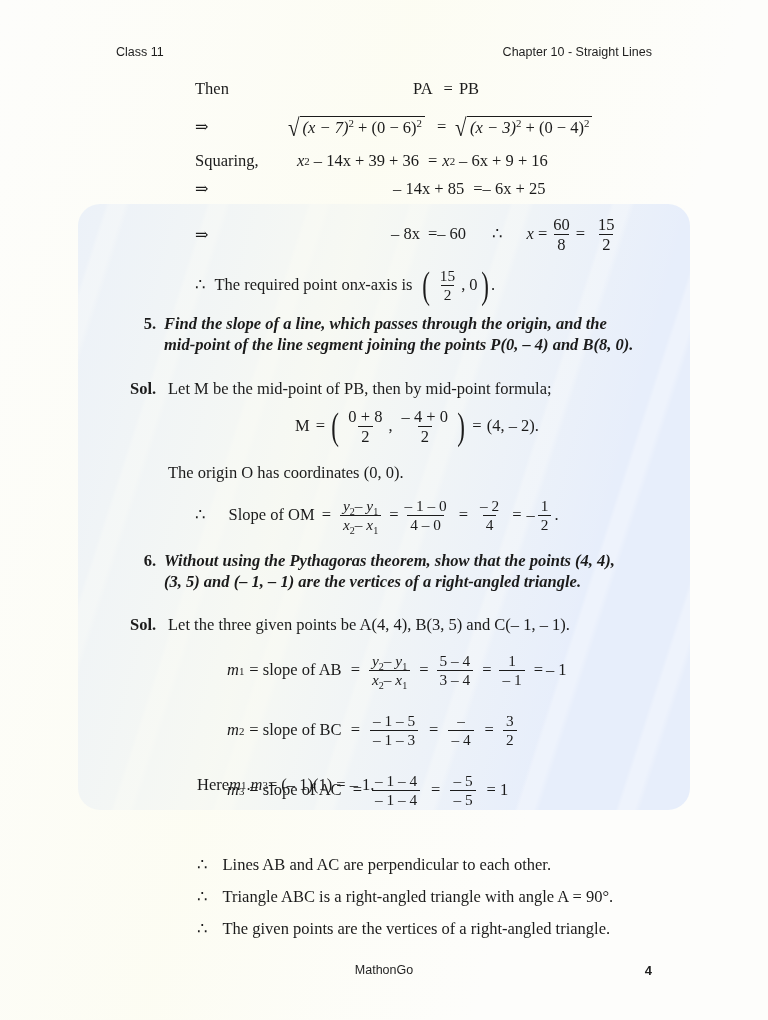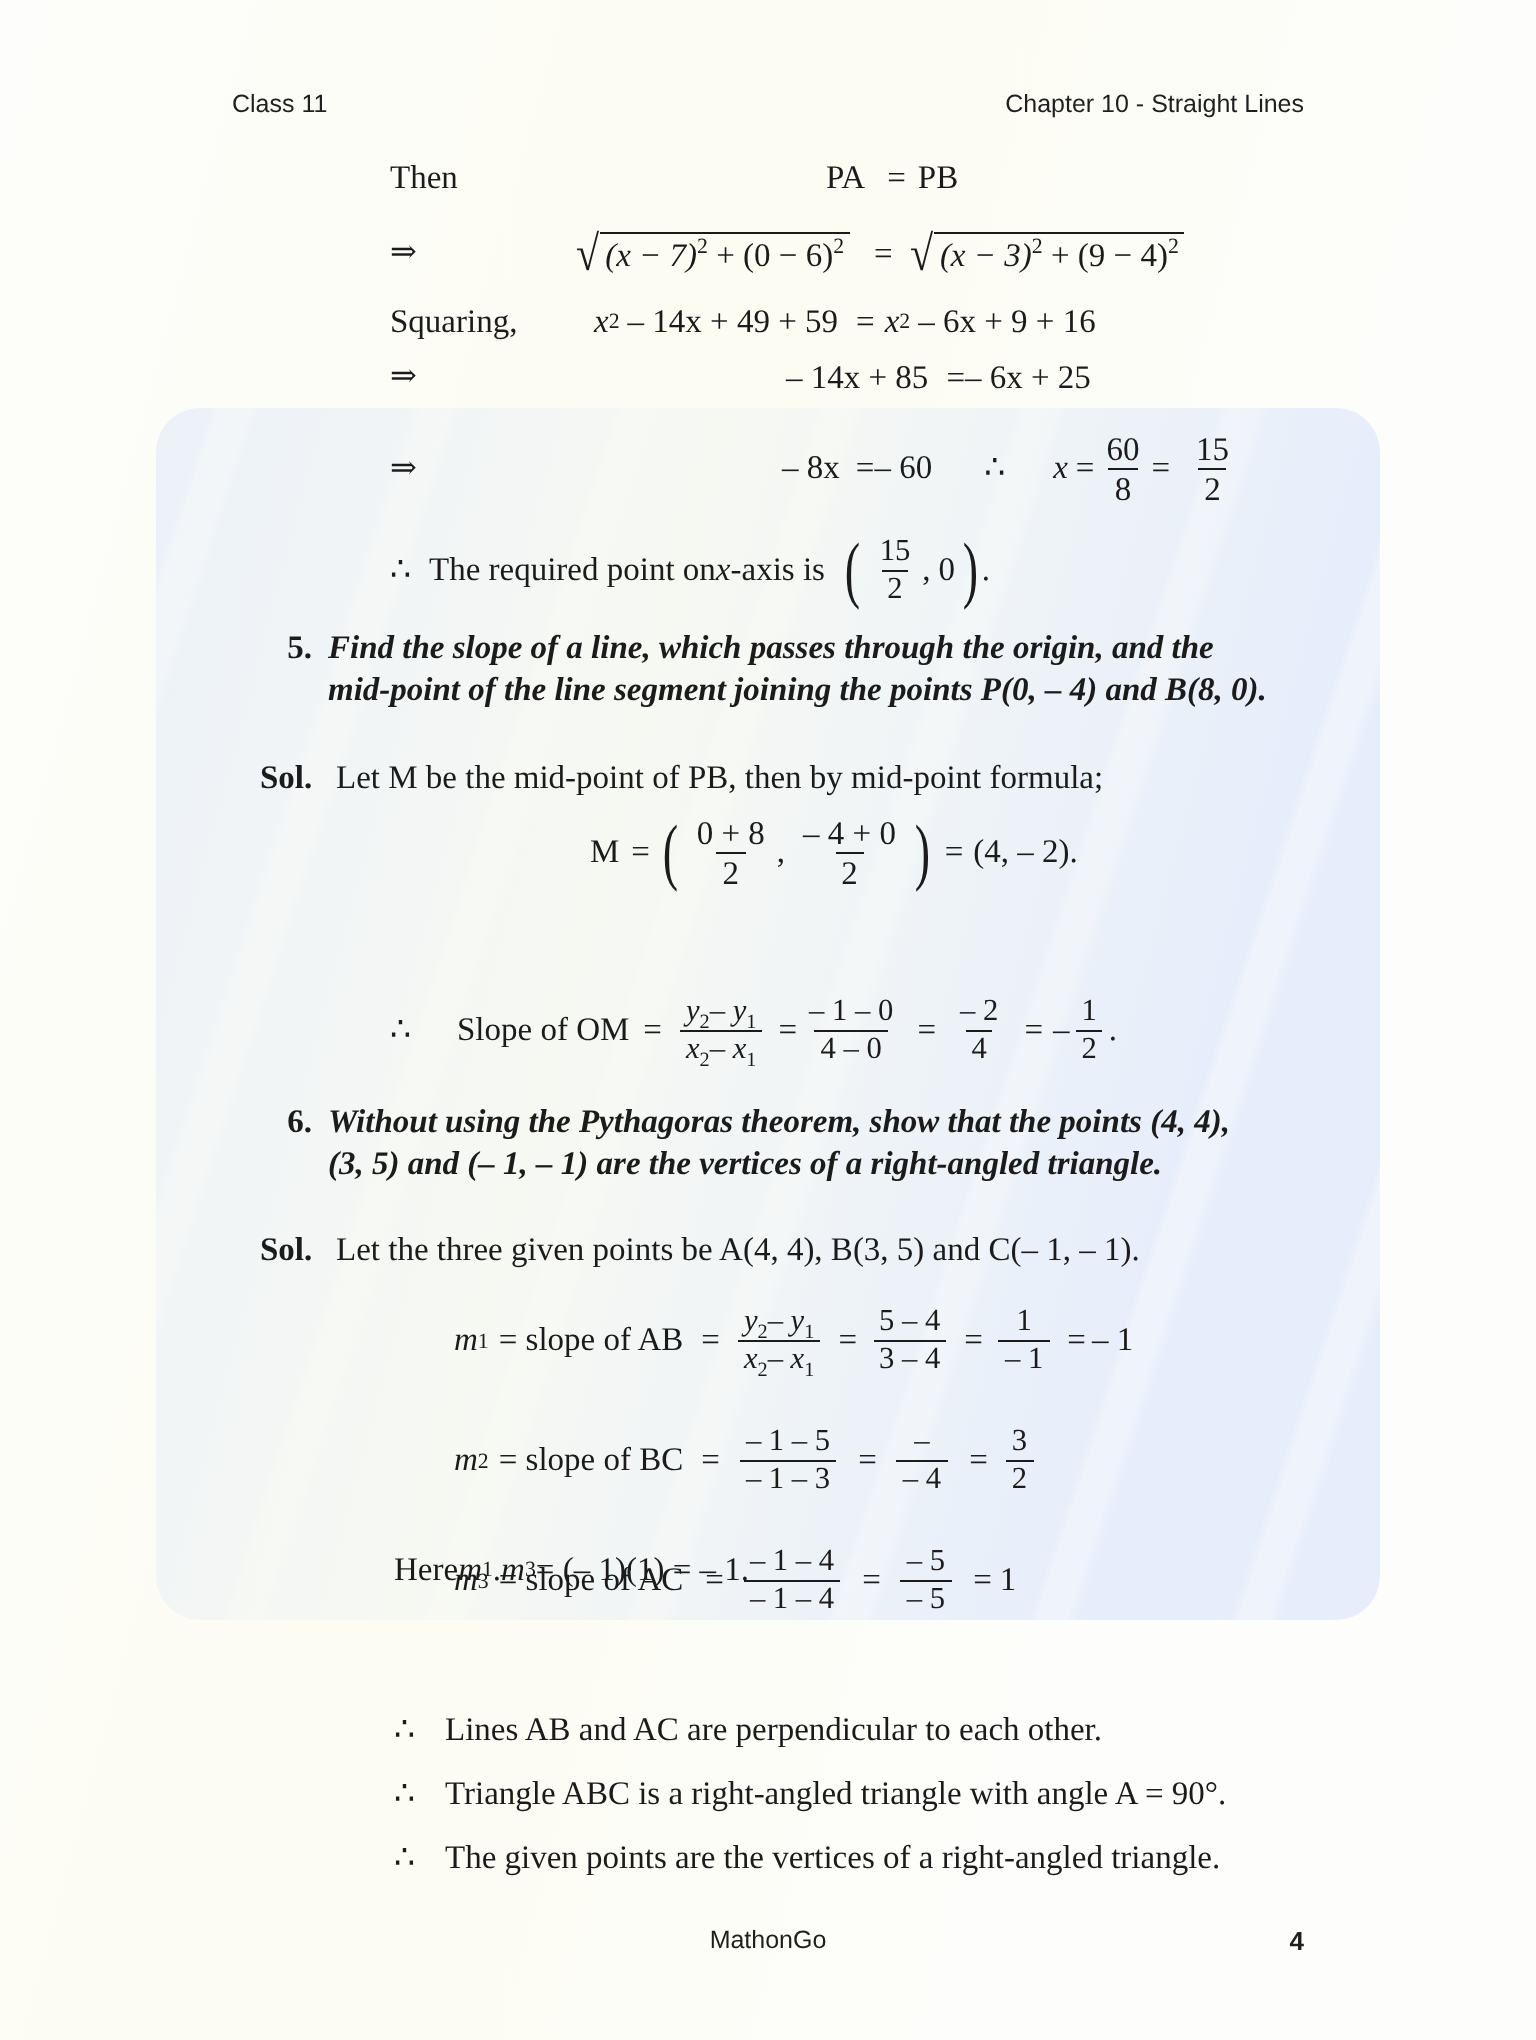--- a/index.html
+++ b/index.html
@@ -259,31 +259,31 @@
 
       <span style="width:12px;"></span>
       <span>=</span>
       <span style="width:8px;"></span>
 
       <span class="sqrt">
         <span class="radsign">√</span>
         <span class="radicand">
           <span class="it">(x − 3)</span><sup class="ex">2</sup>
           <span>+</span>
-          <span>(9 − 4)</span><sup class="ex">2</sup>
+          <span>(0 − 4)</span><sup class="ex">2</sup>
         </span>
       </span>
     </div>
 
     <div class="row" style="left:164px; top:152px;">
       <span class="lead" style="width:102px;">Squaring,</span>
       <span class="it">x</span>
         <sup class="ex">2</sup>
       <span style="width:4px;"></span>
-      <span>– 14x + 49 + 59</span>
+      <span>– 14x + 39 + 36</span>
       <span style="width:9px;"></span>
       <span>=</span>
       <span style="width:5px;"></span>
       <span class="it">x</span>
         <sup class="ex">2</sup>
       <span style="width:4px;"></span>
       <span>– 6x + 9 + 16</span>
     </div>
 
     <div class="row" style="left:164px; top:180px;">
@@ -371,20 +371,21 @@
           </span>
         </span>
         <span class="pr">)</span>
       </span>
       <span style="width:5px;"></span>
       <span>=</span>
       <span style="width:5px;"></span>
       <span>(4, – 2).</span>
     </div>
 
+    <div class="statement" style="left:168px; top:463px;">The origin O has coordinates (0, 0).</div>
 
     <div class="row" style="left:164px; top:498px;">
       <span class="therefore">∴</span>
       <span style="width:14px;"></span>
       <span>Slope of OM</span>
       <span style="width:7px;"></span>
       <span>=</span>
       <span style="width:6px;"></span>
 
       <span class="frac sm">

